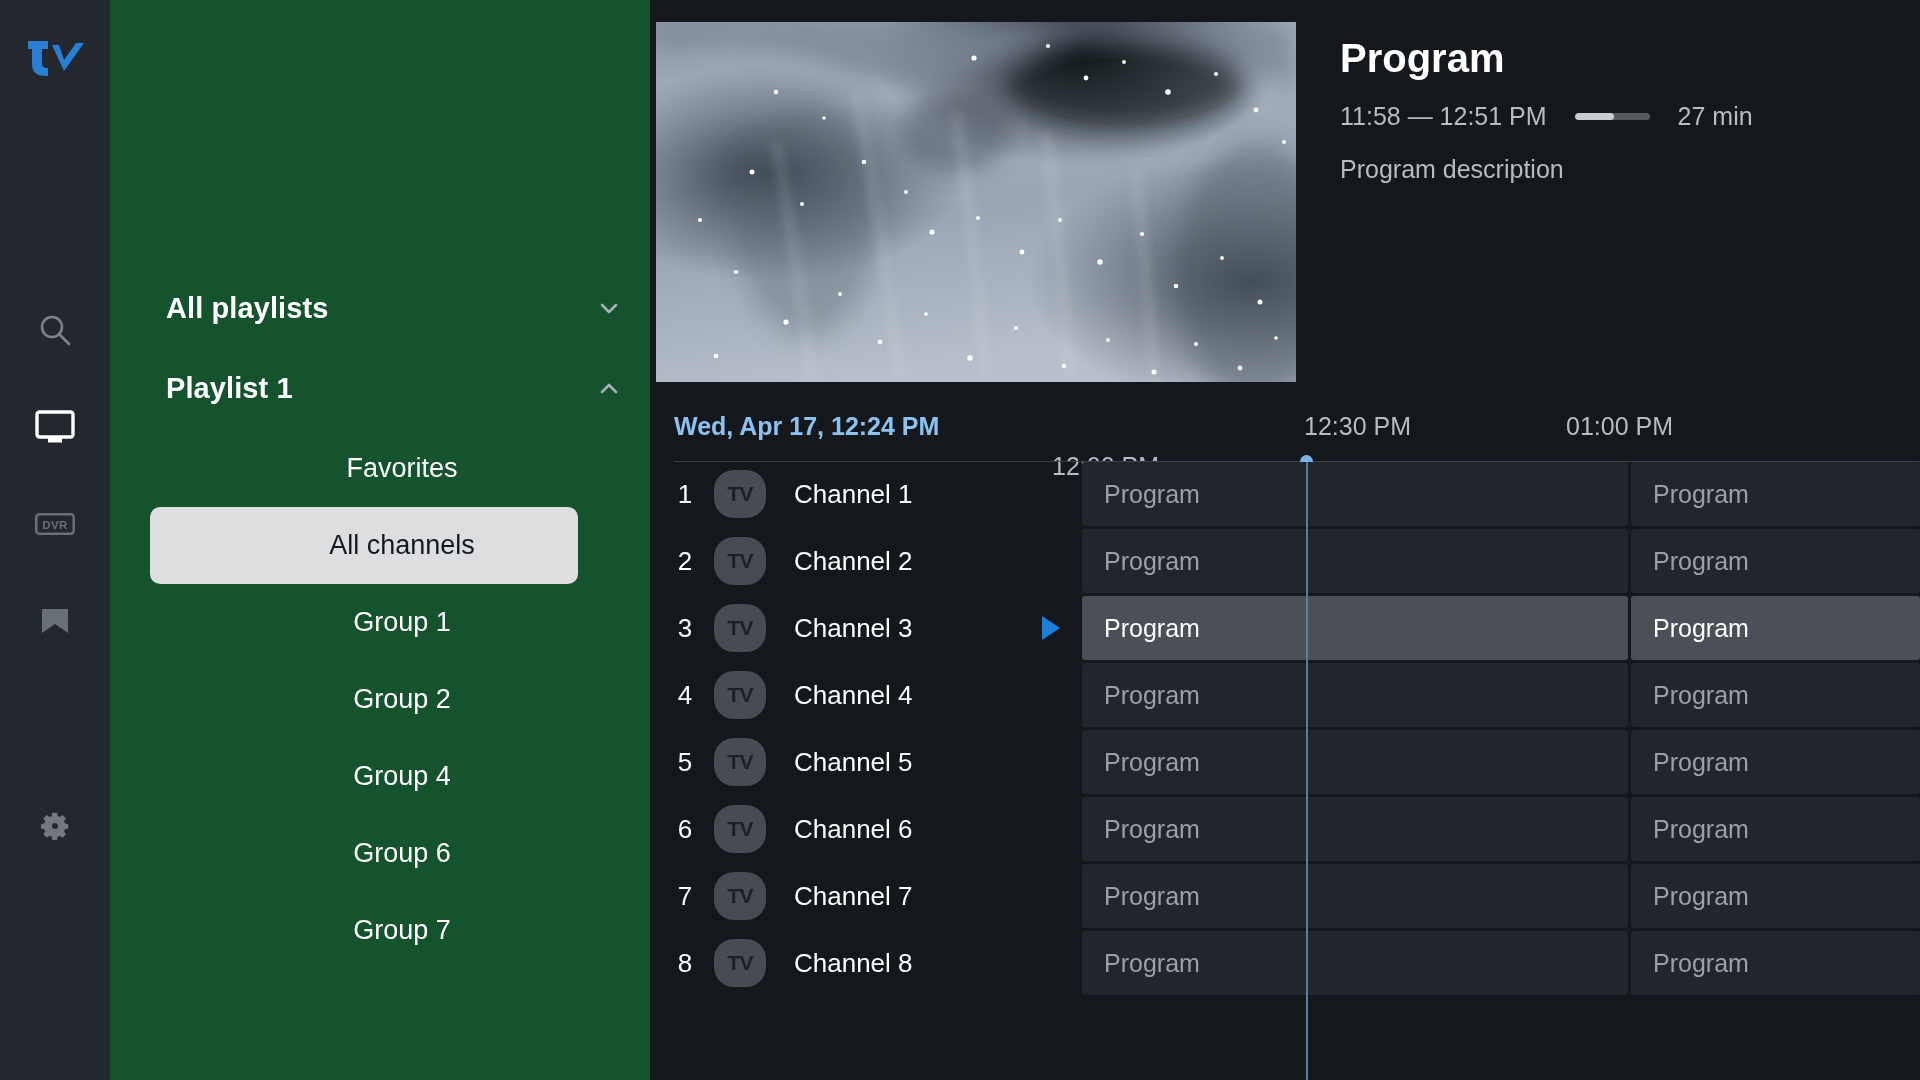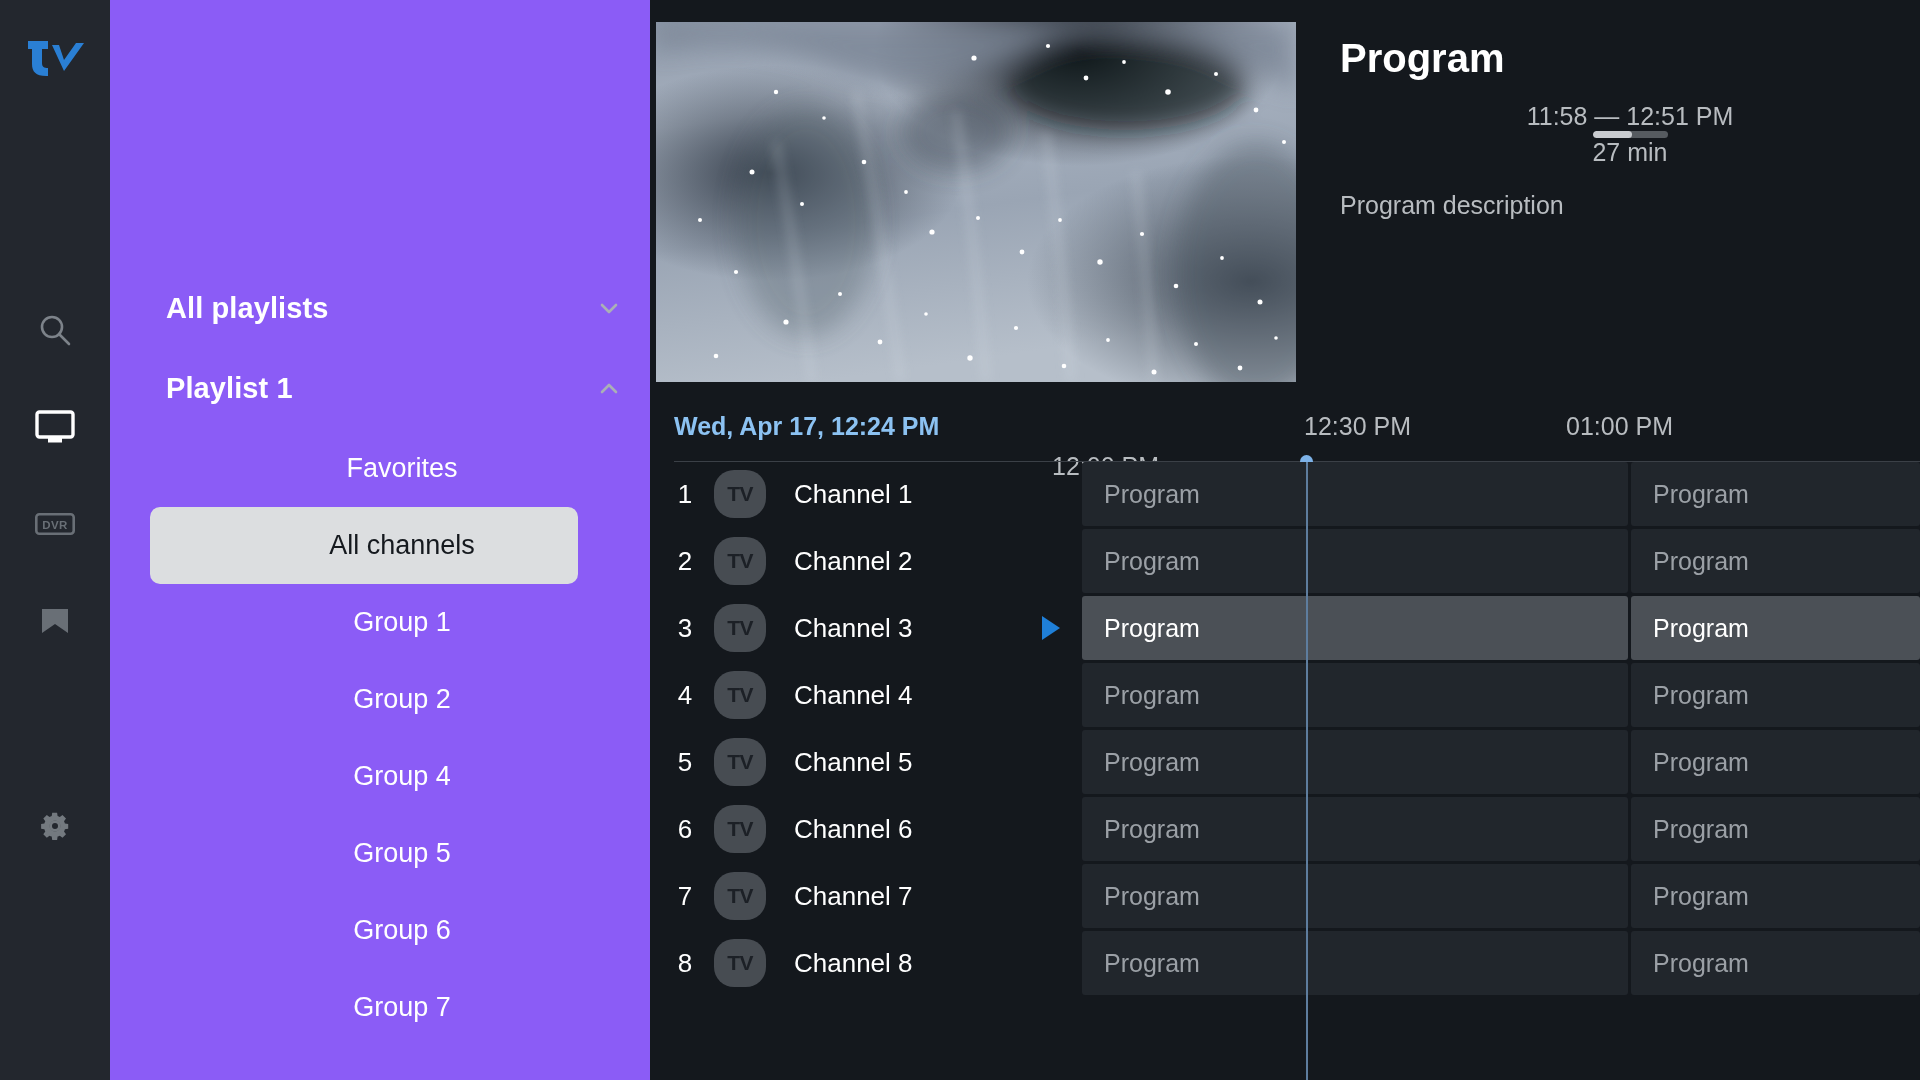--- a/index.html
+++ b/index.html
@@ -52,21 +52,21 @@
     bottom: 228px;
     left: 0; right: 0;
     display: flex; justify-content: center;
   }
 
   
   .playlist-panel {
     width: 540px;
     flex: 0 0 540px;
     height: 1080px;
-    background: #8b5cf6;
+    background: #14532d;
     position: relative;
     padding-top: 268px;
     overflow: hidden;
   }
   .pl-header {
     height: 80px;
     display: flex;
     align-items: center;
     padding: 0 28px 0 56px;
     cursor: pointer;
@@ -129,21 +129,20 @@
     font-weight: bold;
     color: #ffffff;
     line-height: 1.1;
   }
   .prog-meta {
     margin-top: 22px;
     display: flex;
     align-items: center;
     font-size: 25px;
     color: #b8bcc0;
-    flex-direction: column;
   }
   .prog-bar {
     width: 75px; height: 7px;
     background: #565b60;
     border-radius: 4px;
     margin: 0 28px;
     position: relative;
     overflow: hidden;
   }
   .prog-bar-fill {
@@ -375,23 +374,20 @@
         <span>All channels</span>
       </div>
       <div class="pl-item">
         <span>Group 1</span>
       </div>
       <div class="pl-item">
         <span>Group 2</span>
       </div>
       <div class="pl-item">
         <span>Group 4</span>
-      </div>
-      <div class="pl-item">
-        <span>Group 5</span>
       </div>
       <div class="pl-item">
         <span>Group 6</span>
       </div>
       <div class="pl-item">
         <span>Group 7</span>
       </div>
     </div>
 
   </div>

